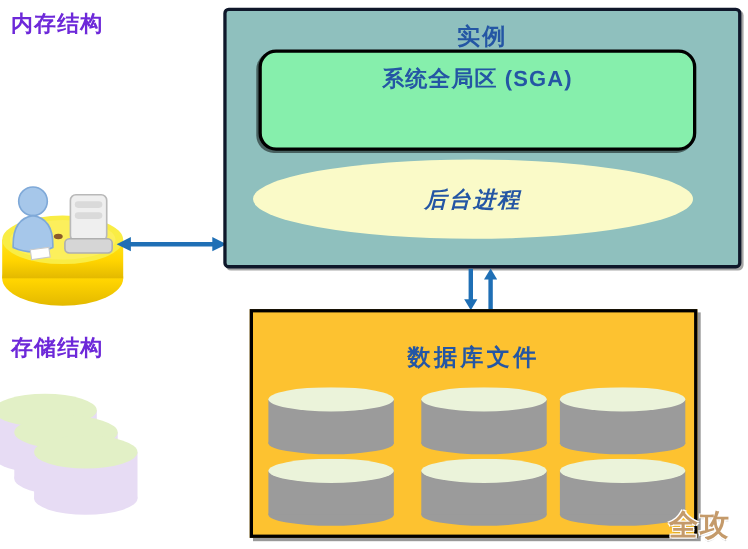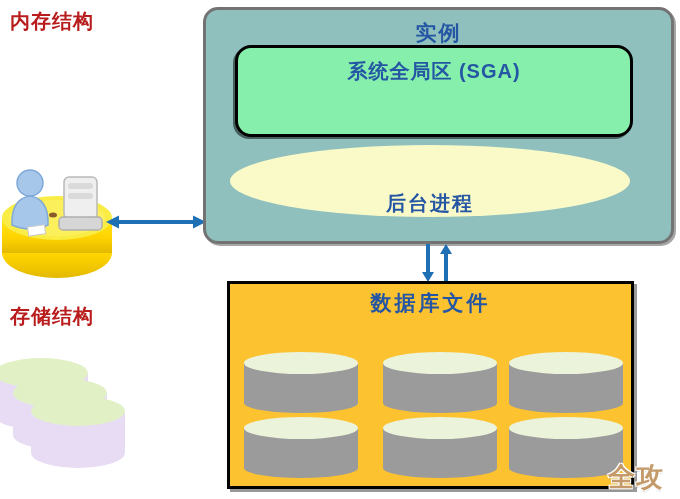--- a/index.html
+++ b/index.html
@@ -2,60 +2,60 @@
 <html><head>
 <meta charset="utf-8">
 <style>
   html,body{margin:0;padding:0;background:#fff;}
   .canvas{
     position:relative;width:680px;height:499px;background:#ffffff;
     overflow:hidden;font-family:"Liberation Sans","DejaVu Sans",sans-serif;
   }
   .side-label{
     position:absolute;left:10px;font-size:20px;font-weight:bold;
-    color:#b91c1c;letter-spacing:1px;white-space:nowrap;
+    color:#6d28d9;letter-spacing:1px;white-space:nowrap;
   }
   #lbl-memory{top:8px;}
   #lbl-process{top:140px;}
   #lbl-storage{top:303px;text-align:right;}
 
   .instance-box{
     position:absolute;left:203px;top:7px;width:465px;height:231px;
-    background:#8FC0BE;border:3px solid #737373;border-radius:15px;
+    background:#8FC0BE;border:3px solid #0f172a;border-radius:5px;
     box-shadow:2px 2px 0 rgba(0,0,0,0.35);
   }
   .instance-title{
     margin-top:9px;text-align:center;font-size:21px;font-weight:bold;
     color:#2456A4;letter-spacing:2px;
   }
   .sga-box{
     position:absolute;left:29px;top:35px;width:392px;height:86px;
     background:#86efac;border:3px solid #000;border-radius:16px;
     box-shadow:-2px 2px 0 rgba(0,0,0,0.5);
   }
   .sga-label{
     text-align:center;padding-top:10px;font-size:20px;font-weight:bold;
     color:#2456A4;letter-spacing:1px;
   }
   .bgproc-ellipse{
     position:absolute;left:24px;top:135px;width:400px;height:72px;
     background:#FAFAC8;border-radius:50%;
-    display:flex;align-items:flex-end;justify-content:center;
+    display:flex;align-items:center;justify-content:center;font-style:italic;
   }
   .bgproc-label{
     font-size:20px;font-weight:bold;color:#2456A4;letter-spacing:2px;
   }
 
   .db-box{
     position:absolute;left:227px;top:281px;width:401px;height:202px;
     background:#FDC230;border:3px solid #000;
     box-shadow:3px 3px 0 rgba(0,0,0,0.4);overflow:hidden;
   }
   .db-title{
-    margin-top:5px;text-align:center;font-size:21px;font-weight:bold;
+    margin-top:27px;text-align:center;font-size:21px;font-weight:bold;
     color:#2456A4;letter-spacing:3px;
   }
   .db-cyl{position:absolute;width:116px;height:62px;}
 
   .svg-abs{position:absolute;}
   .watermark{
     position:absolute;left:608px;top:459px;font-size:27px;font-weight:bold;
     color:#C49A6A;letter-spacing:1px;z-index:10;
     text-shadow:-1px -1px 0 #fff,1px -1px 0 #fff,-1px 1px 0 #fff,1px 1px 0 #fff,
                 0 2px 0 rgba(0,0,0,0.15);

